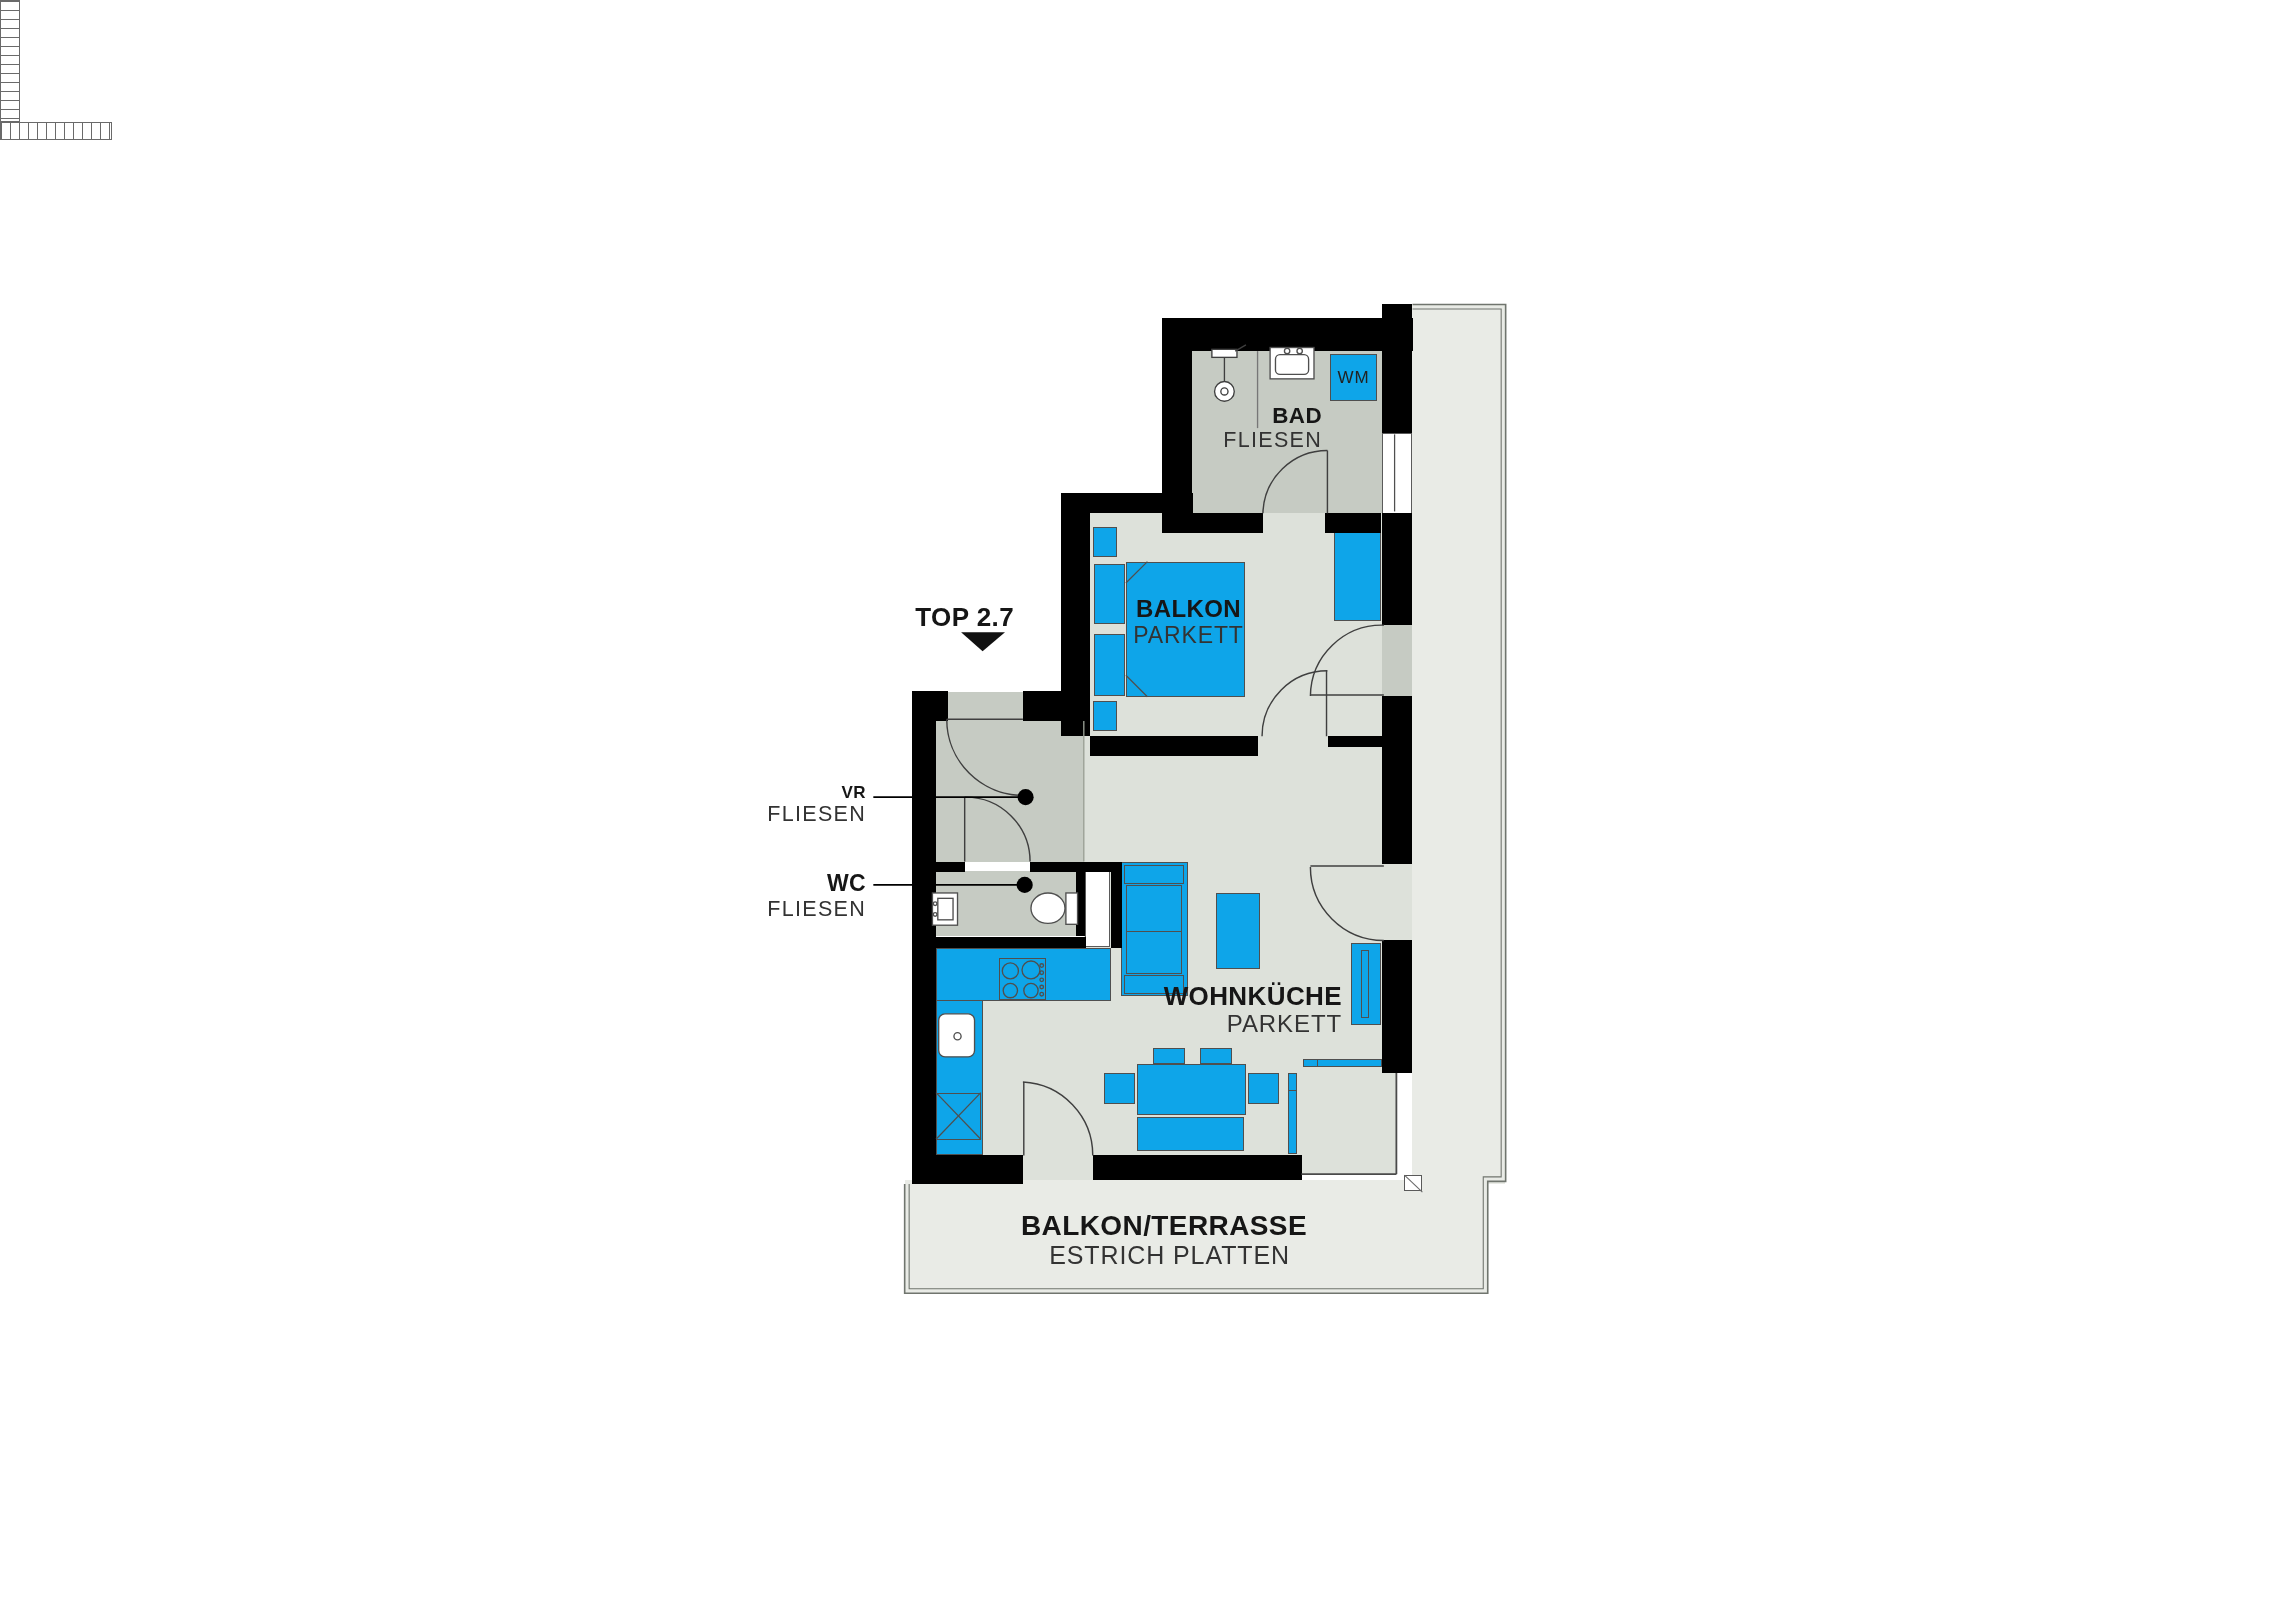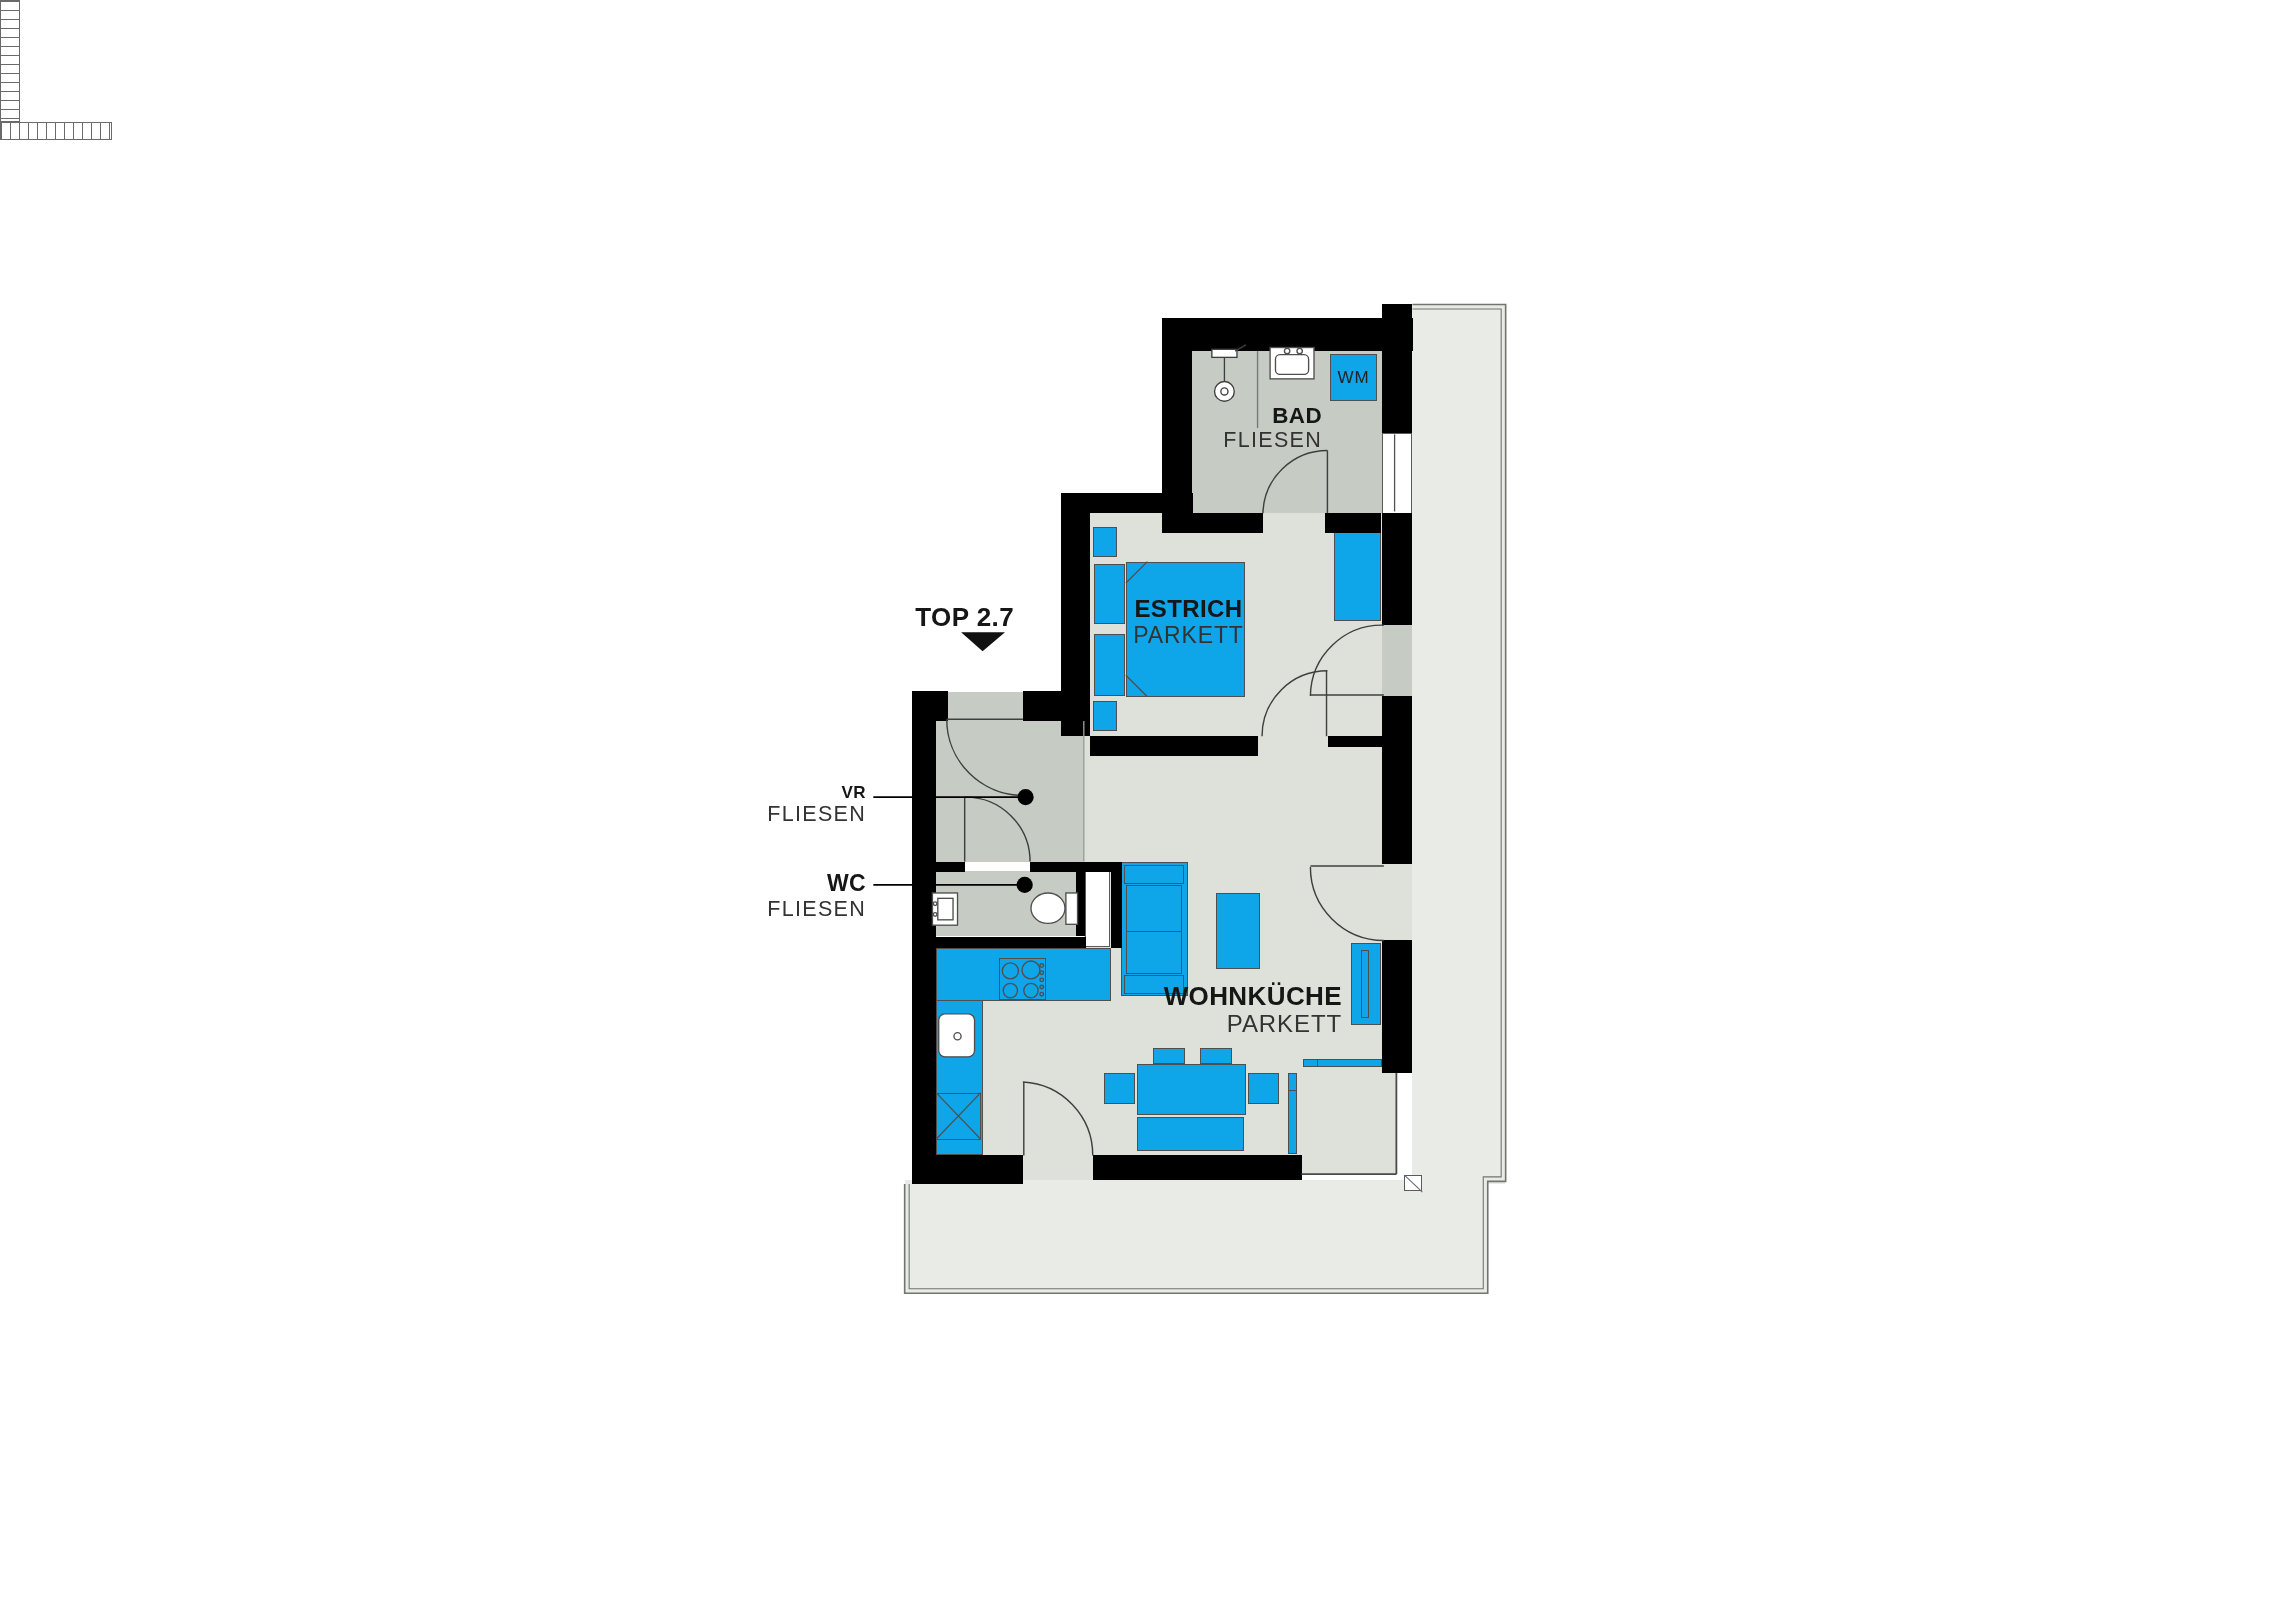--- a/index.html
+++ b/index.html
@@ -206,21 +206,21 @@
     <line x1="1404" y1="392" x2="1404" y2="478" stroke="#777" stroke-width="1.5"></line>
     <line x1="1568" y1="1312" x2="1588" y2="1331" stroke="#6a6a6a" stroke-width="1.2"></line>
   </svg>
 
   <div class="lbl r" style="left:1188px;top:403px;width:134px">
     <span class="nm" style="font-size:22.4px">BAD</span>
     <span class="fin" style="font-size:21.5px">FLIESEN</span>
   </div>
 
   <div class="lbl c" style="left:1108px;top:596px;width:161px">
-    <span class="nm" style="font-size:24px">ESTRICH</span>
+    <span class="nm" style="font-size:24px">BALKON</span>
     <span class="fin" style="font-size:23px;letter-spacing:0.9px">PARKETT</span>
   </div>
 
   <div class="lbl r" style="left:907px;top:603px;width:107px;font-weight:bold;font-size:26px;letter-spacing:0.4px">
     <span>TOP 2.7</span>
   </div>
 
   <div class="lbl r" style="left:741px;top:783px;width:125px">
     <span class="nm" style="font-size:17px">VR</span>
     <span class="fin" style="font-size:21.5px">FLIESEN</span>
@@ -229,15 +229,19 @@
   <div class="lbl r" style="left:741px;top:871px;width:125px">
     <span class="nm" style="font-size:23px">WC</span>
     <span class="fin" style="font-size:21.5px">FLIESEN</span>
   </div>
 
   <div class="lbl r" style="left:1127px;top:982px;width:215px">
     <span class="nm" style="font-size:26px">WOHNKÜCHE</span>
     <span class="fin" style="font-size:24px;letter-spacing:0.9px">PARKETT</span>
   </div>
 
+  <div class="lbl r" style="left:1021px;top:1210px;width:269px">
+    <span class="nm" style="font-size:28px">BALKON/TERRASSE</span>
+    <span class="fin" style="font-size:25px;letter-spacing:0.9px">ESTRICH PLATTEN</span>
+  </div>
 
 </div>
 
 
 </body></html>

